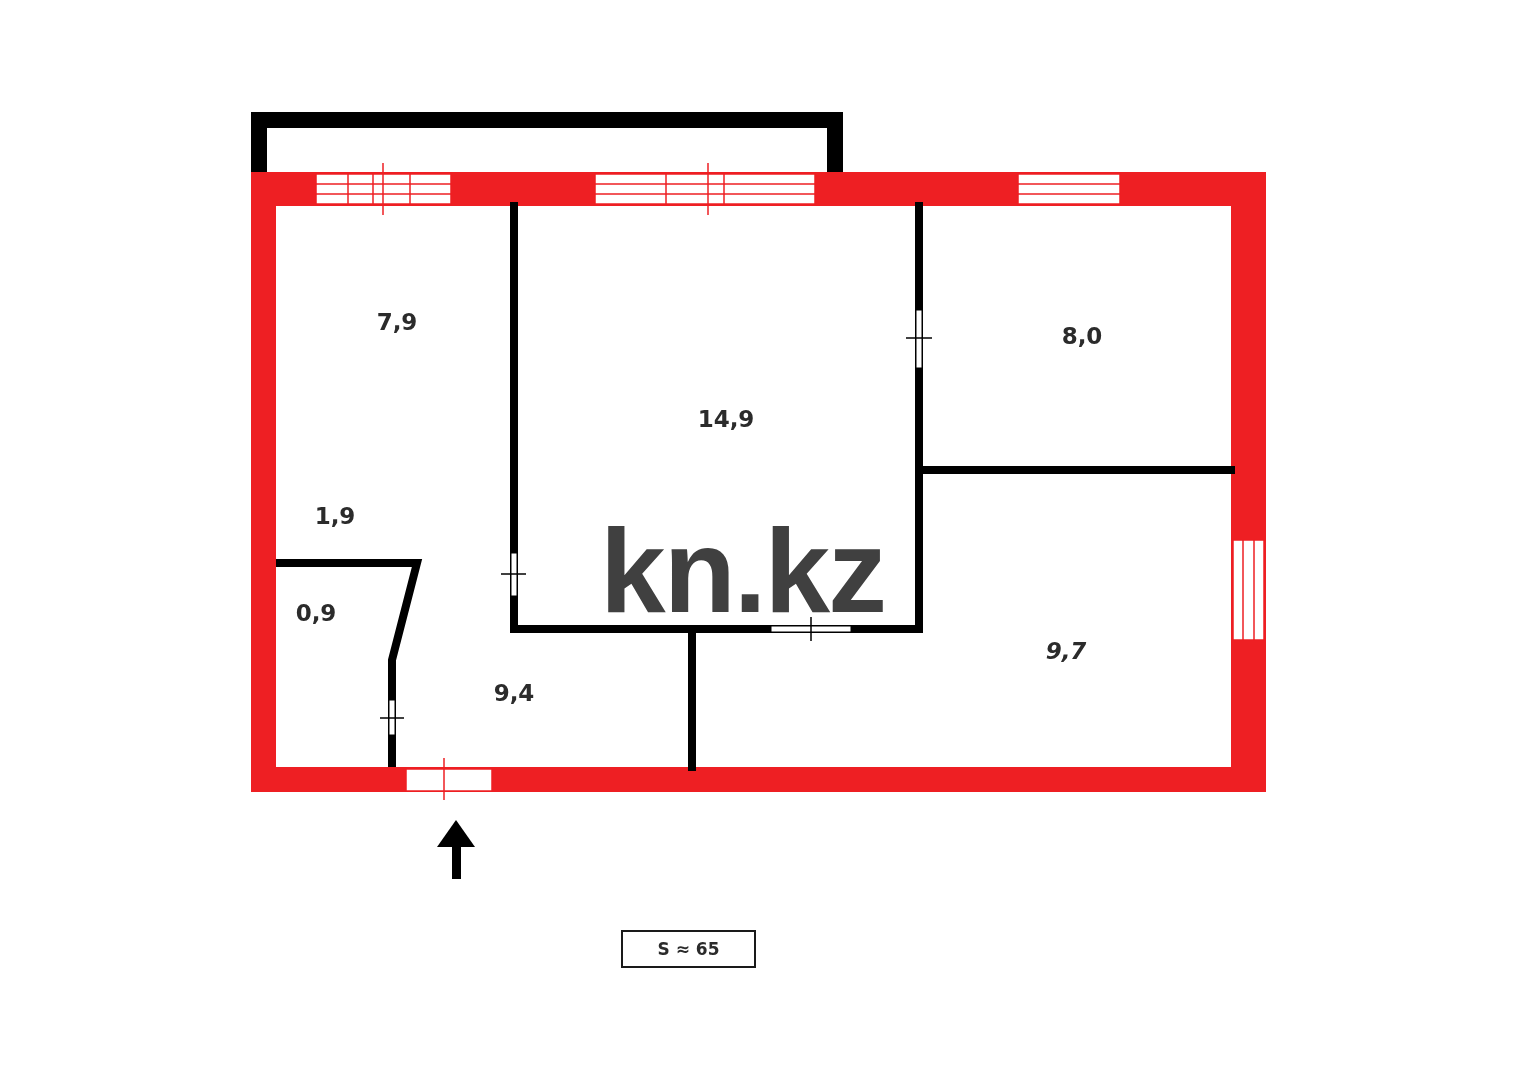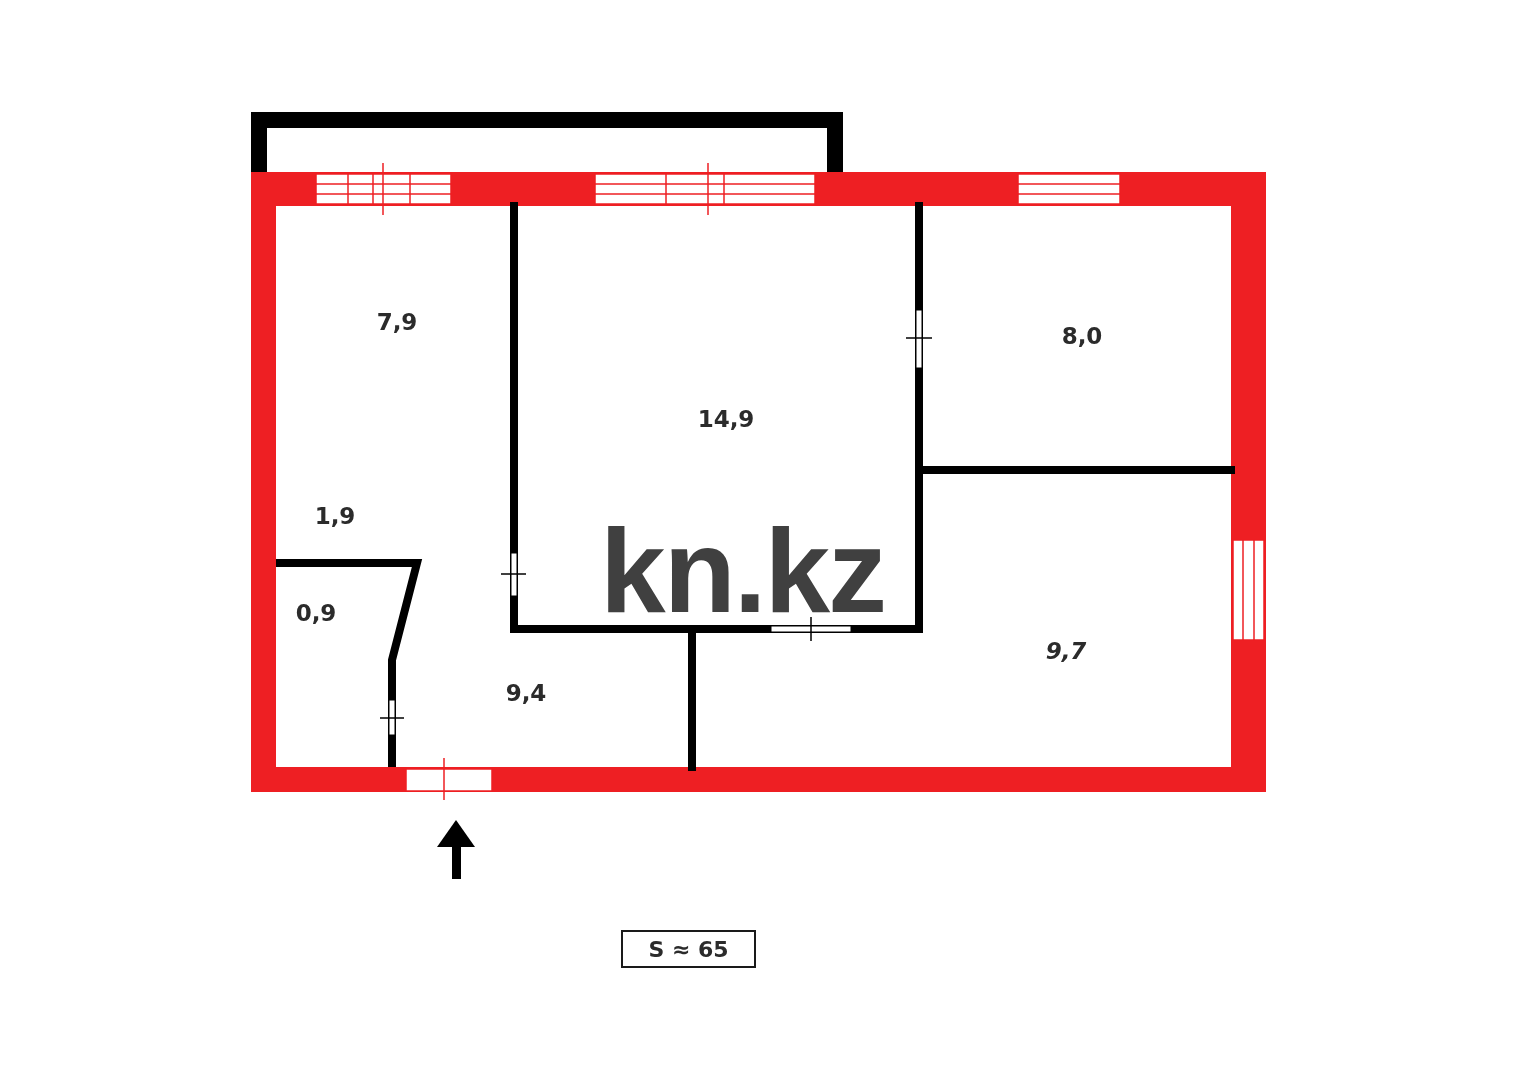--- a/index.html
+++ b/index.html
@@ -5,21 +5,21 @@
   html, body { margin: 0; padding: 0; background: #ffffff; }
   body { width: 1516px; height: 1080px; position: relative; overflow: hidden;
          font-family: "DejaVu Sans", sans-serif; }
   #plan { position: absolute; left: 0; top: 0; }
   .label { position: absolute; font-family: "DejaVu Sans", sans-serif; font-weight: bold;
            font-size: 23px; color: #2b2b2b; transform: translate(-50%, -50%); white-space: nowrap; }
   .watermark { position: absolute; left: 600px; top: 475px; font-family: Liberation Sans, sans-serif;
                font-weight: bold; font-size: 118px; color: #404040; letter-spacing: -2px; margin-top: 28px; }
   .area-box { position: absolute; left: 621px; top: 930px; width: 131px; height: 34px;
               border: 2px solid #1a1a1a; display: flex; align-items: center; justify-content: center;
-              font-family: "DejaVu Sans", sans-serif; font-weight: bold; font-size: 22px; color: #2b2b2b; }
+              font-family: "DejaVu Sans", sans-serif; font-weight: bold; font-size: 17px; color: #2b2b2b; }
 </style>
 </head>
 <body>
 
 <svg id="plan" width="1516" height="1080" viewBox="0 0 1516 1080" xmlns="http://www.w3.org/2000/svg">
 
   <g>
     <path d="M259 172 V120 H835 V172" fill="none" stroke="#000" stroke-width="16"></path>
   </g>
 
@@ -94,20 +94,20 @@
     <rect x="452" y="845" width="9" height="34" fill="#000"></rect>
     <polygon points="437,847 456,820 475,847" fill="#000"></polygon>
   </g>
 </svg>
 
 <div class="watermark">kn.kz</div>
 
 <div class="label" style="left:397px;top:322px;">7,9</div>
 <div class="label" style="left:335px;top:488px;margin-top:28px;">1,9</div>
 <div class="label" style="left:316px;top:613px;">0,9</div>
-<div class="label" style="left:514px;top:693px;margin-left:12px;">9,4</div>
+<div class="label" style="left:514px;top:693px;">9,4</div>
 <div class="label" style="left:726px;top:419px;">14,9</div>
 <div class="label" style="left:1082px;top:336px;text-align:right;">8,0</div>
 <div class="label" style="left:1066px;top:651px;font-style:italic;">9,7</div>
 
 <div class="area-box">
   <span>S ≈ 65</span>
 </div>
 
 </body></html>

